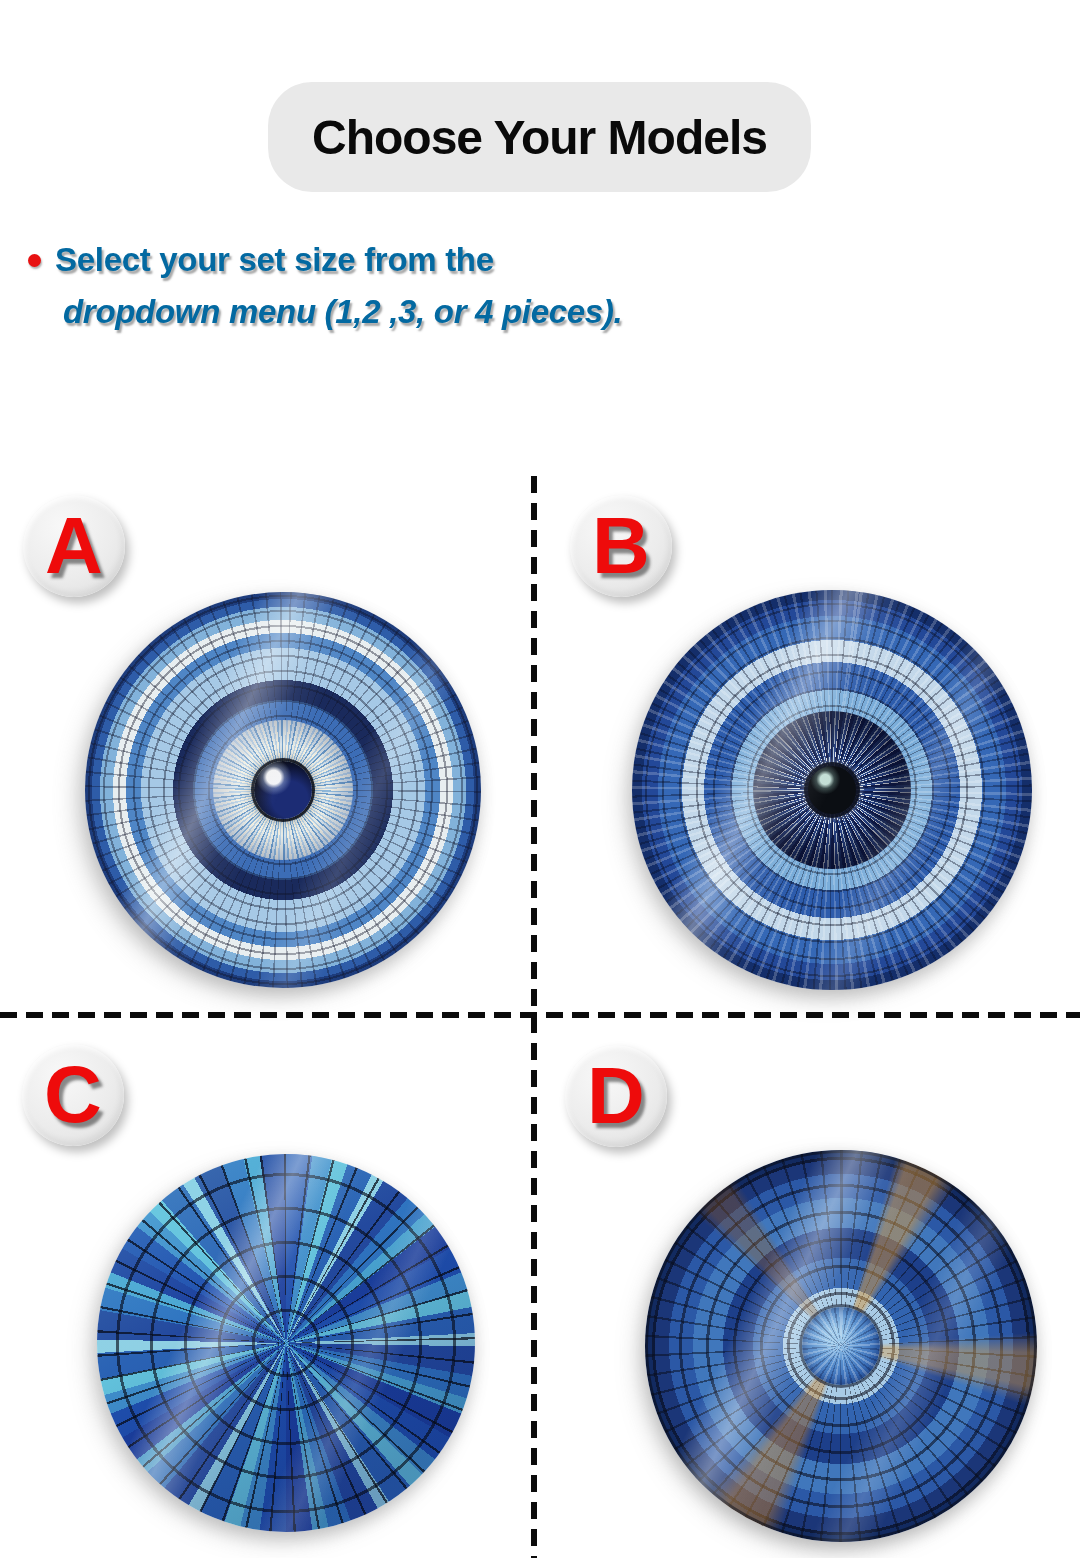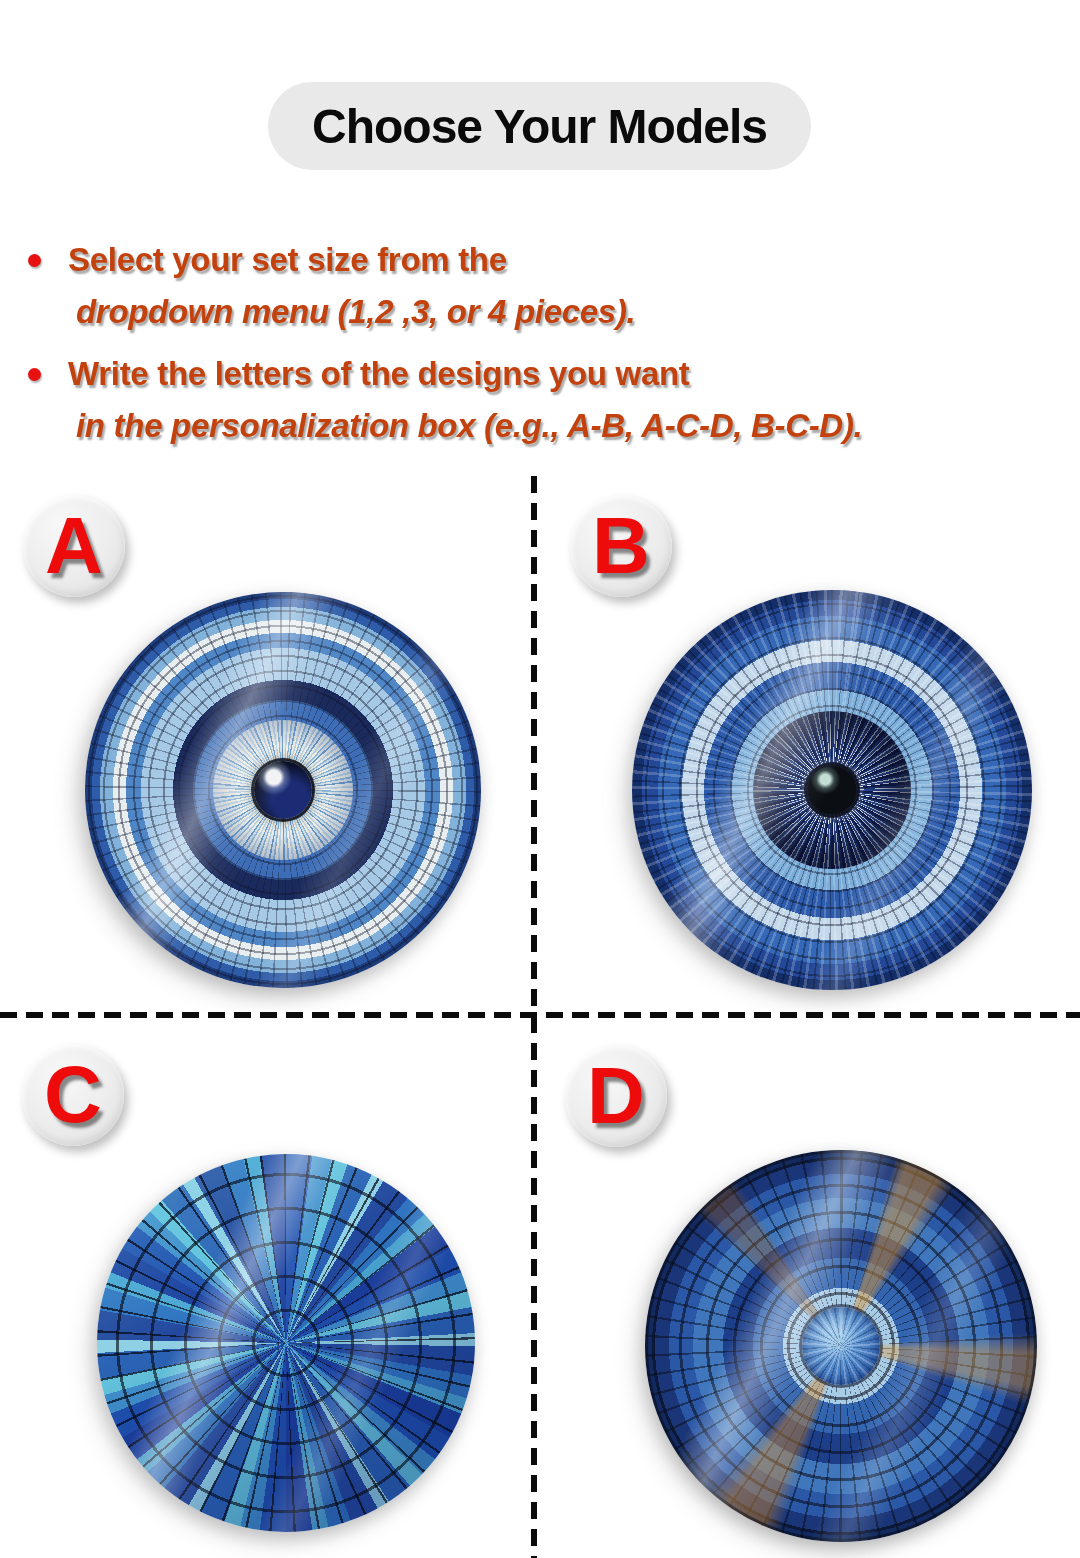--- a/index.html
+++ b/index.html
@@ -11,47 +11,46 @@
     width: 1080px;
     height: 1558px;
     background: #ffffff;
     overflow: hidden;
   }
 
   
   .title-pill {
     position: absolute;
     left: 268px; top: 82px;
-    width: 543px; height: 88px;
+    width: 543px; height: 110px;
     background: #e9e9e9;
     border-radius: 44px;
     display: flex; align-items: center; justify-content: center;
   }
   .title-pill .title-text {
     font-size: 48px;
     font-weight: 700;
     color: #0a0a0a;
     letter-spacing: -1px;
     white-space: nowrap;
   }
 
   
   .instruction {
     position: absolute;
     left: 28px;
     display: flex;
     align-items: flex-start;
-    color: #c2410c;
+    color: #0369a1;
     font-weight: 700;
     font-size: 33px;
     line-height: 52px;
     letter-spacing: -0.3px;
     text-shadow: 2px 3px 2px rgba(96,96,96,0.55);
     white-space: nowrap;
-    gap: 13px;
   }
   .instruction-1 { top: 234px; }
   .instruction-2 { top: 348px; }
   .bullet-dot {
     flex: 0 0 auto;
     width: 13px; height: 13px;
     margin: 20px 14px 0 0;
     border-radius: 50%;
     background: #e81111;
     box-shadow: 1px 2px 2px rgba(96,96,96,0.5);
@@ -237,27 +236,20 @@
   </div>
 
   <div class="instruction instruction-1">
     <span class="bullet-dot"></span>
     <div>
       <div class="line1">Select your set size from the</div>
       <div class="line2">dropdown menu (1,2 ,3, or 4 pieces).</div>
     </div>
   </div>
 
-  <div class="instruction instruction-2">
-    <span class="bullet-dot"></span>
-    <div>
-      <div class="line1">Write the letters of the designs you want</div>
-      <div class="line2">in the personalization box (e.g., A-B, A-C-D, B-C-D).</div>
-    </div>
-  </div>
 
   <div class="divider-v"></div>
   <div class="divider-h"></div>
 
   <div class="badge badge-a">
     <span class="badge-letter">A</span>
   </div>
   <div class="mosaic mosaic-a" aria-label="Evil eye glass mosaic with concentric rings of blue, white and navy tiles around a black glass pupil">
     <div class="center-piece burst-a"></div>
     <div class="center-piece pupil-a"></div>

